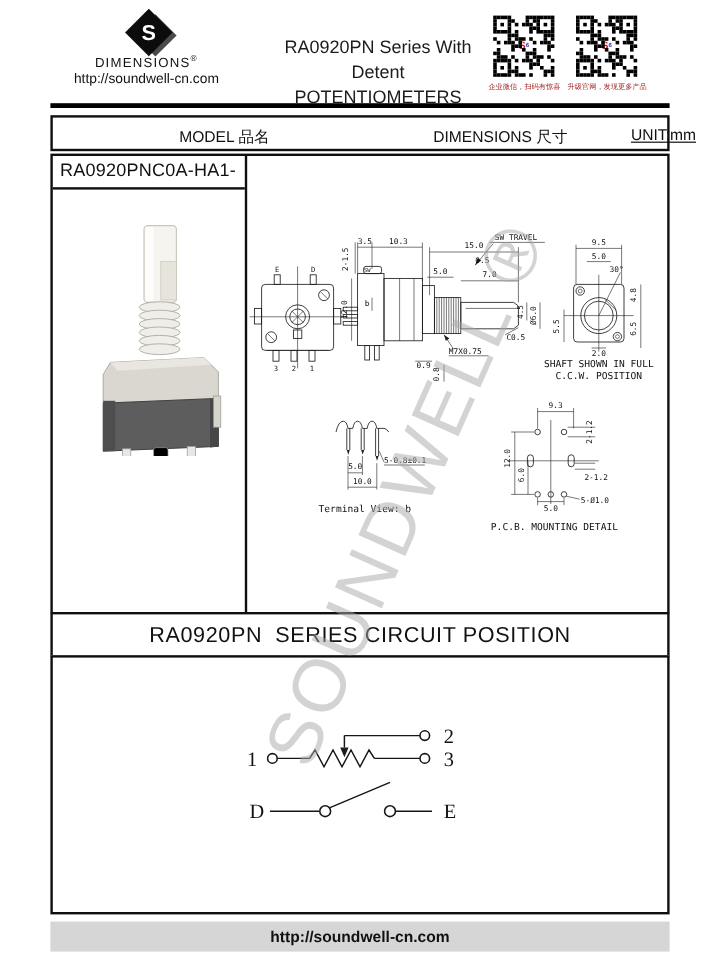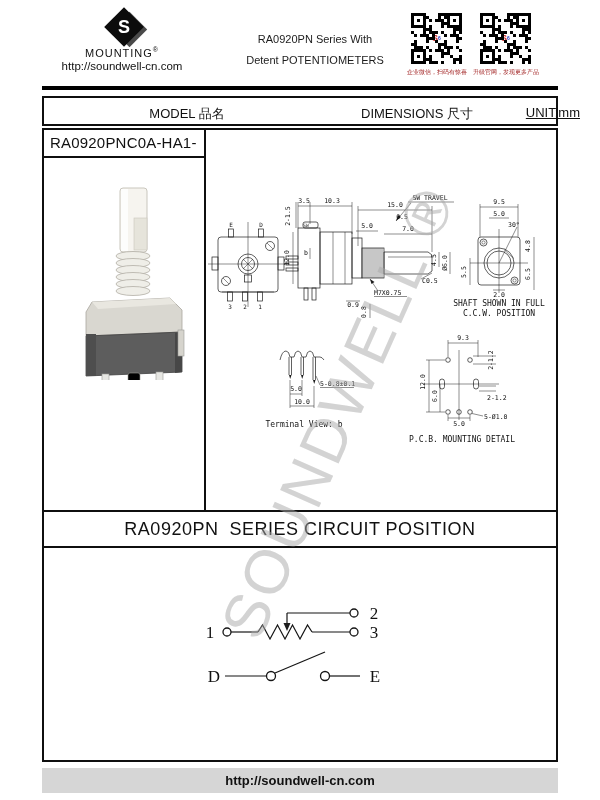--- a/index.html
+++ b/index.html
@@ -8,21 +8,21 @@
   .abs{position:absolute;}
   .box{position:absolute;border:2px solid #0f0f0f;background:#fff;box-sizing:border-box;}
   
   .logo-back{left:117px;top:17px;width:25px;height:25px;background:#4a4a4a;transform:rotate(45deg);}
   .logo-front{left:110px;top:13px;width:28px;height:28px;background:#0c0c0c;transform:rotate(45deg);
               display:flex;align-items:center;justify-content:center;}
   .logo-front span{transform:rotate(-45deg);color:#fff;font-weight:bold;font-size:18px;line-height:1;}
   .brand{left:70px;top:46px;width:104px;text-align:center;font-size:11px;letter-spacing:1px;}
   .brand sup{font-size:7px;}
   .website{left:48px;top:60px;width:148px;text-align:center;font-size:11.5px;}
-  .doc-title{left:222px;top:29px;width:186px;text-align:center;font-size:11px;line-height:21px;color:#1c1c1c;}
+  .doc-title{left:222px;top:29px;width:186px;text-align:center;font-size:15px;line-height:21px;color:#1c1c1c;}
   .qr{width:51px;height:51px;background:#fff;position:absolute;}
   .qr i{position:absolute;background:#000;}
   .qr .qr-logo{position:absolute;left:19px;top:19px;width:13px;height:13px;background:#fff;color:#c22;
        font-size:9px;font-weight:bold;text-align:center;line-height:13px;border:0;}
   .qr .qr-logo b{color:#23b;font-size:5px;vertical-align:top;}
   .qr-cap{font-size:6px;color:#a22323;text-align:center;width:74px;white-space:nowrap;}
   .thick-rule{left:42px;top:86px;width:516px;height:4px;background:#000;}
   
   .spec-bar{left:42px;top:96px;width:516px;height:30px;}
   .spec-bar span{position:absolute;top:7px;font-size:13px;}
@@ -53,21 +53,21 @@
   svg .cln{stroke:#151515;stroke-width:1.2;fill:none;}
   svg .ccr{stroke:#151515;stroke-width:1.3;fill:#fff;}
 </style>
 </head>
 <body>
 
 <div class="abs logo-back"></div>
 <div class="abs logo-front">
     <span>S</span>
   </div>
-<div class="abs brand"><span>MOUNTING</span><sup>®</sup></div>
+<div class="abs brand"><span>DIMENSIONS</span><sup>®</sup></div>
 <div class="abs website">http://soundwell-cn.com</div>
 
 <div class="abs doc-title">
   <div>RA0920PN  Series With</div>
   <div>Detent  POTENTIOMETERS</div>
 </div>
 
 <div class="qr" style="left:411px;top:13px;">
   <span class="qr-logo">S<b>6</b></span>
 <i style="left: 0px; top: 0px; width: 3px; height: 3px;"></i>

